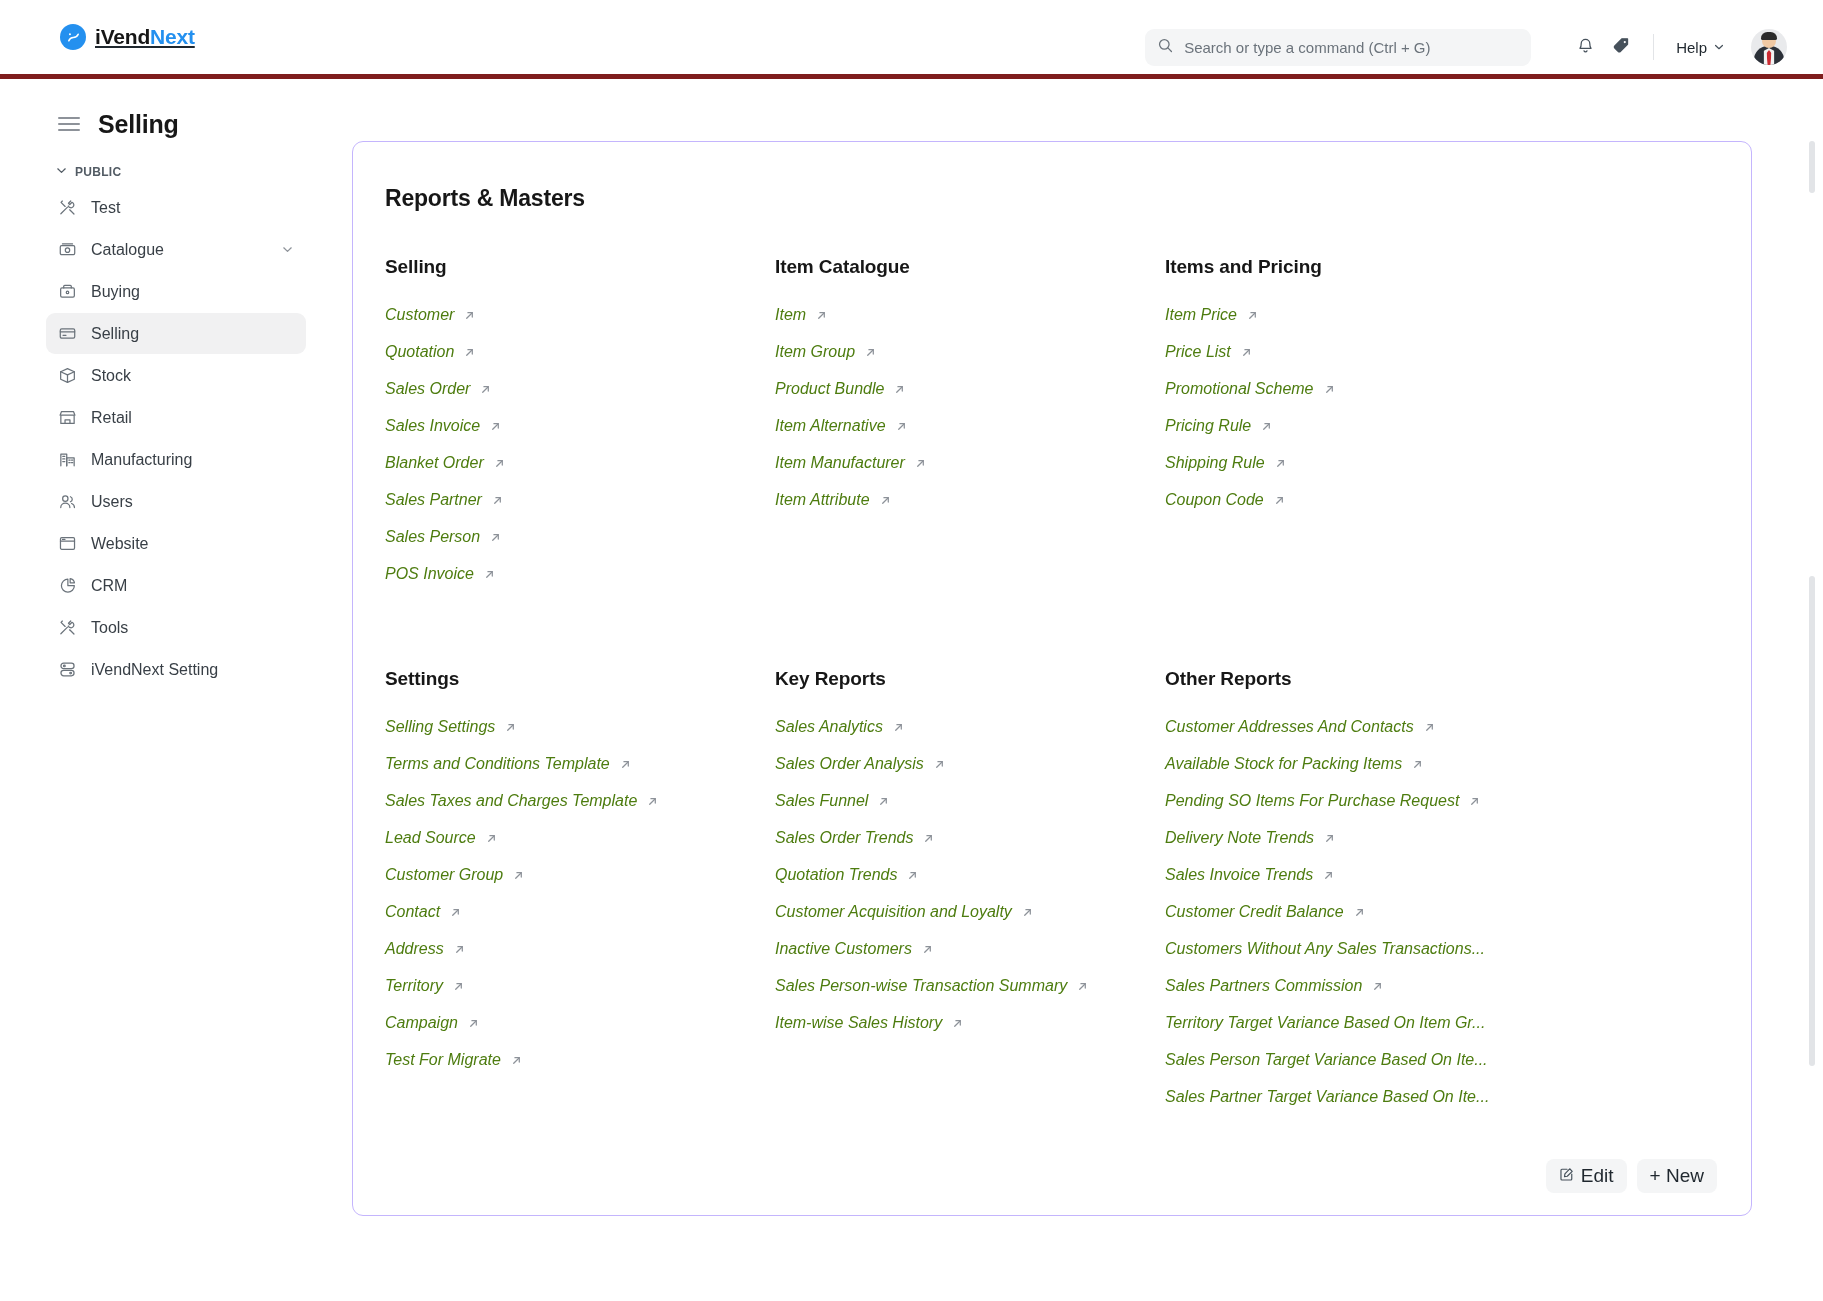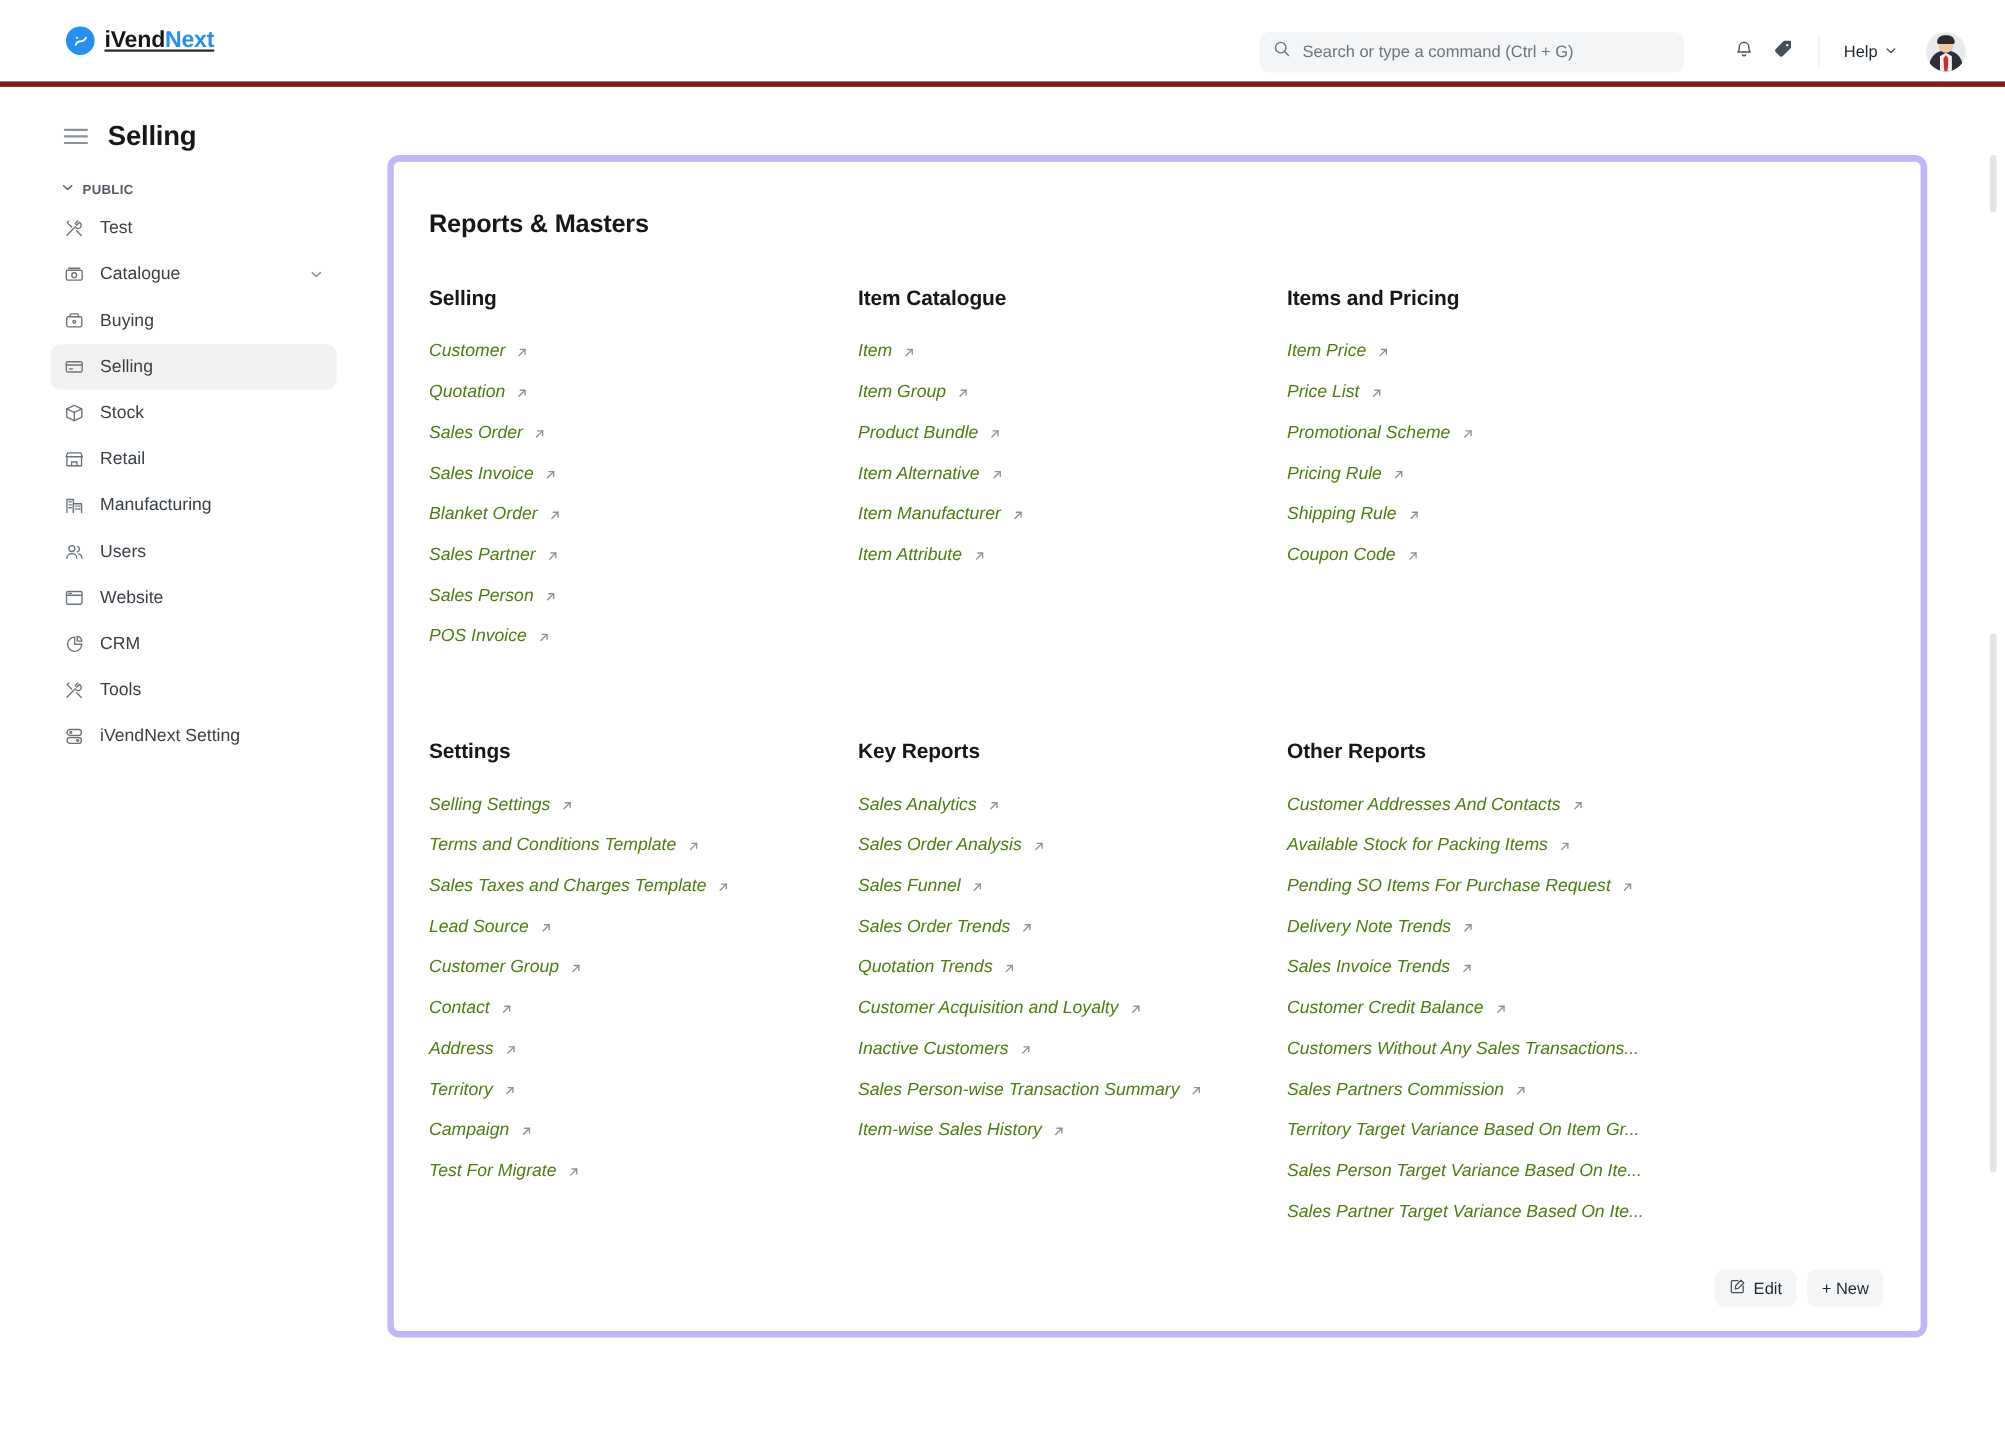--- a/index.html
+++ b/index.html
@@ -152,21 +152,21 @@
     flex: 1 1 auto;
     padding: 0 0 0 0;
     position: relative;
     overflow: hidden;
   }
   .card {
     margin: 0 38px 0 0;
     width: 1400px;
     min-height: 1075px;
     background: #fff;
-    border: 6px solid #c4b5fd;
+    border: 1px solid #c4b5fd;
     border-radius: 11px;
     padding: 43px 36px 28px 32px;
     position: relative;
   }
   .card-title {
     font-size: 23px; font-weight: 700; color: #171717;
     margin: 0 0 44px 0; letter-spacing: -0.2px;
   }
   .grid {
     display: grid;
@@ -198,21 +198,21 @@
   .card-actions {
     position: absolute;
     right: 34px; bottom: 22px;
     display: flex; gap: 10px;
   }
   .btn {
     display: flex; align-items: center; gap: 7px;
     height: 34px; padding: 0 13px;
     background: #f4f5f6; border: 0; border-radius: 8px;
     font-family: "Liberation Sans", sans-serif;
-    font-size: 15px; color: #1f272e; cursor: pointer;
+    font-size: 19px; color: #1f272e; cursor: pointer;
   }
 
   
   .vscroll-track {
     position: absolute; top: 0; right: 8px;
     width: 8px; height: 100%;
   }
   .vscroll-thumb {
     position: absolute; right: 0; width: 6px;
     background: #e2e4e7; border-radius: 4px;

